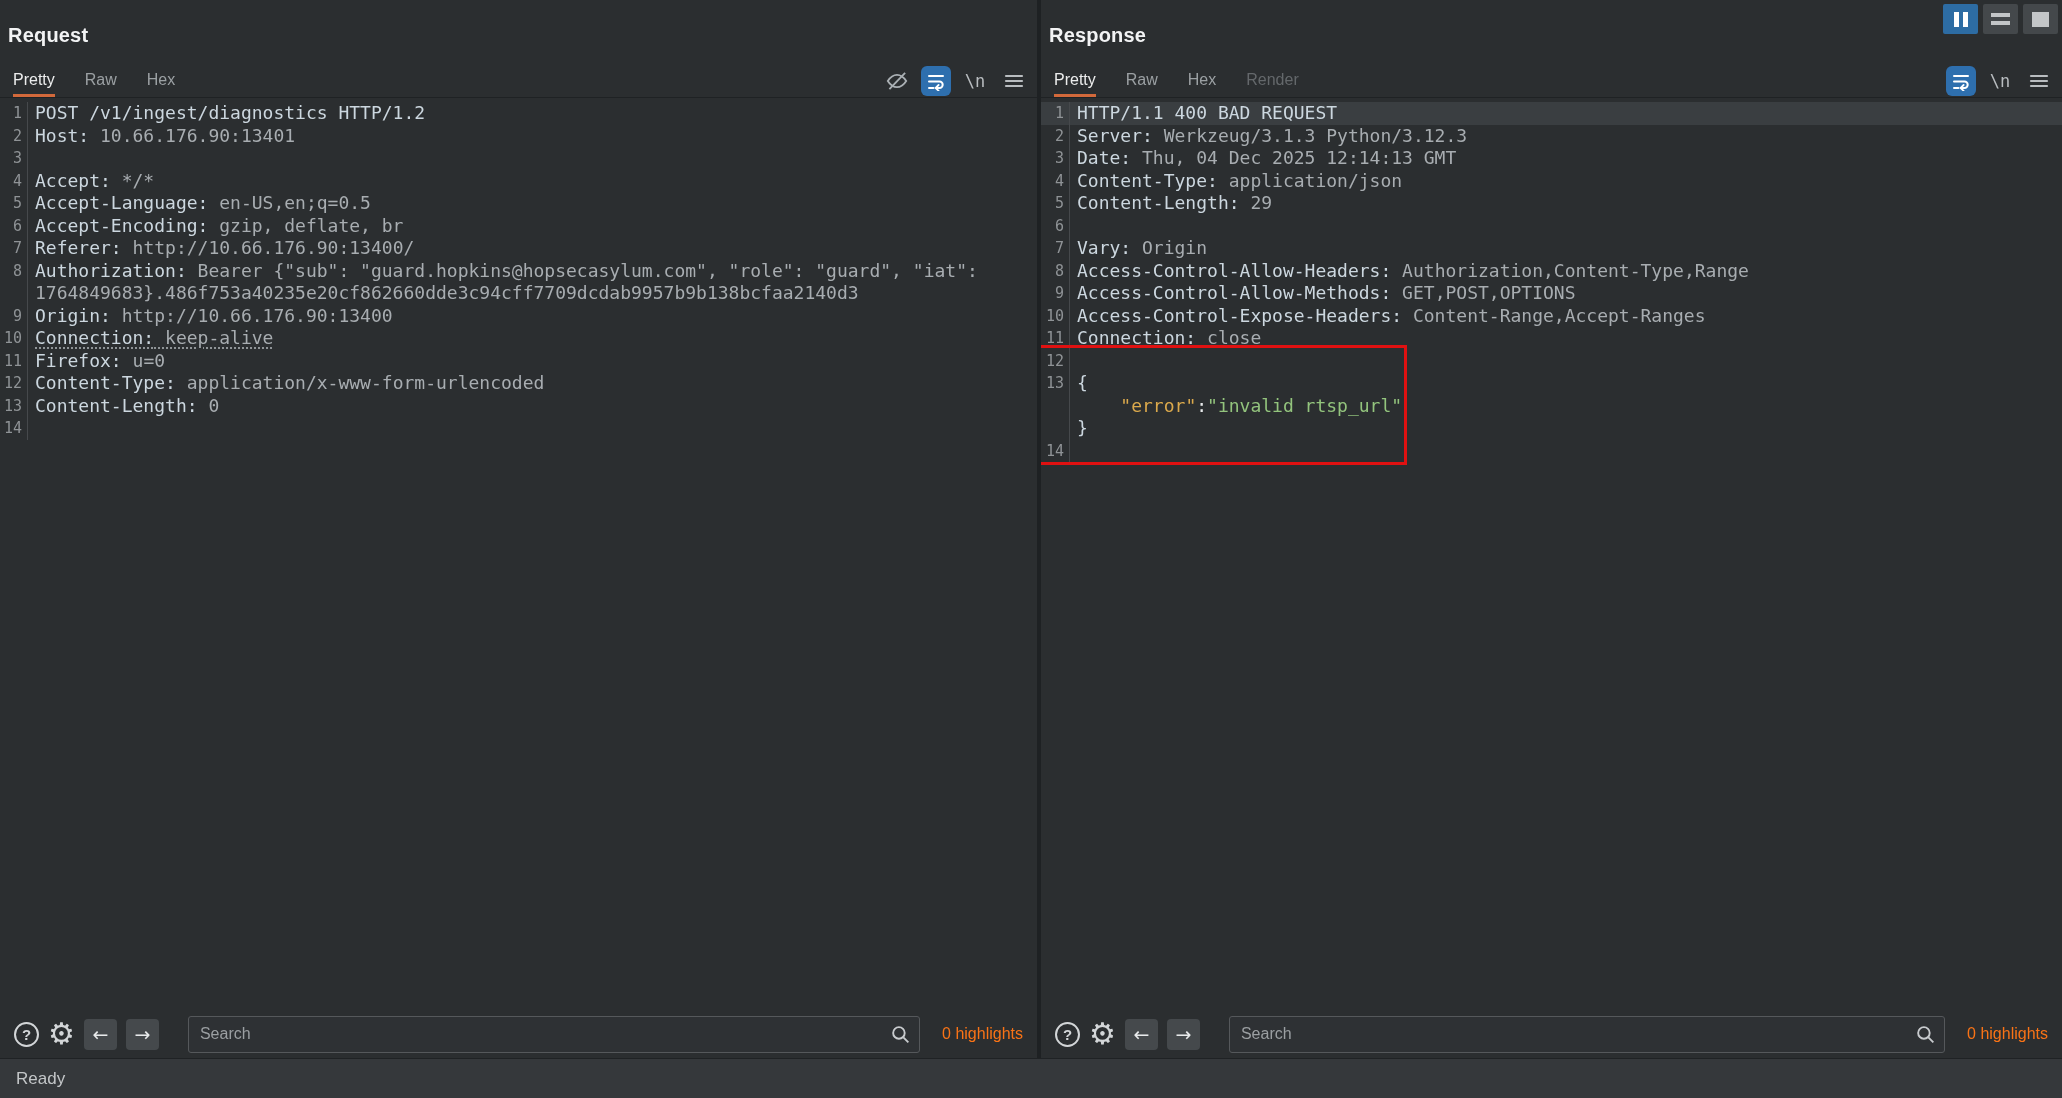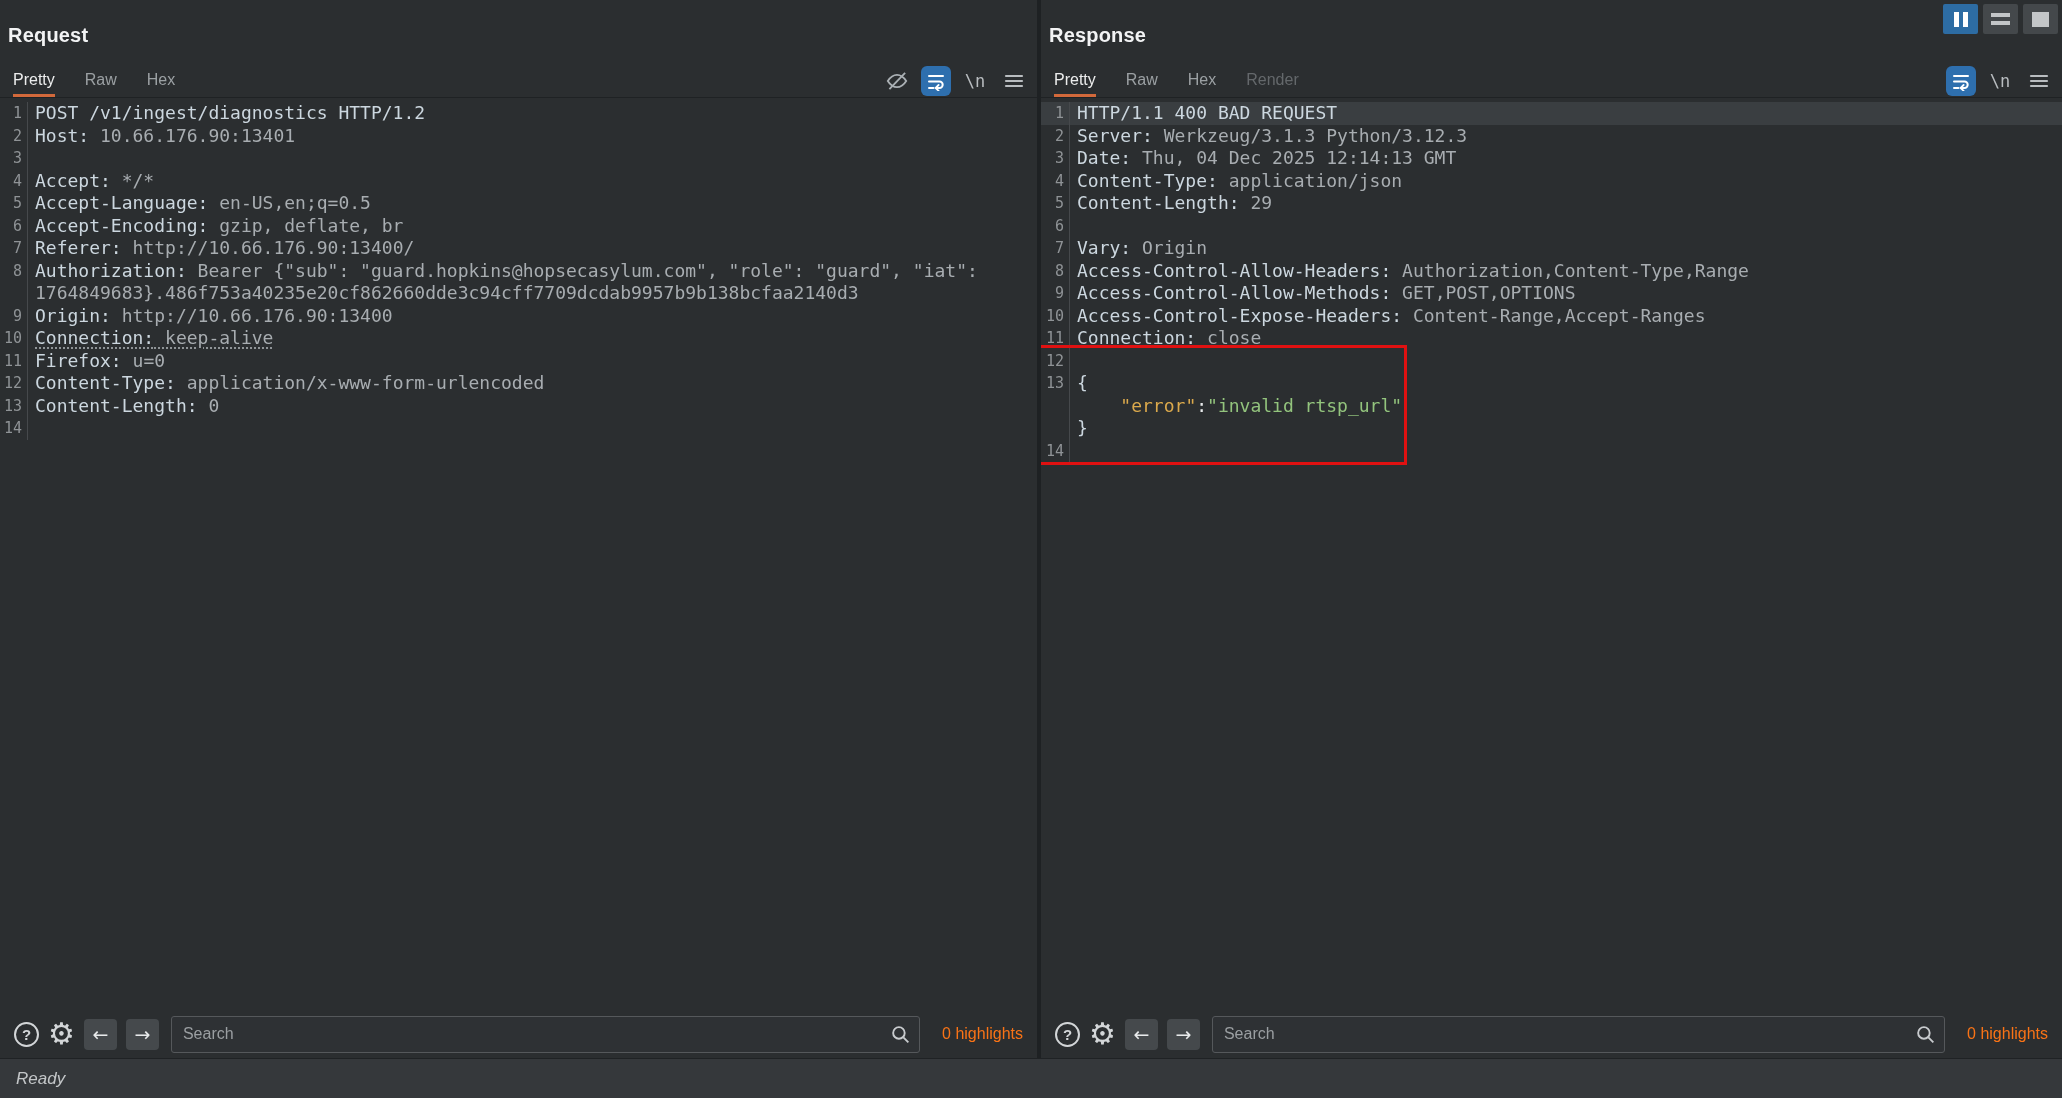--- a/index.html
+++ b/index.html
@@ -84,36 +84,36 @@
     color:#d3d6d8; font-size:15px; font-weight:bold;
     display:flex; align-items:center; justify-content:center; flex:0 0 auto;
   }
   .gear { font-size:30px; color:#d3d6d8; line-height:28px; flex:0 0 auto;
           font-family:"DejaVu Sans", sans-serif; }
   .nav-btn {
     width:33px; height:31px; background:#45494c; border-radius:4px;
     color:#e8eaeb; font-size:19px; display:flex; align-items:center;
     justify-content:center; flex:0 0 auto; font-family:"DejaVu Sans", sans-serif;
   }
-  .search-wrap { flex:1; position:relative; height:37px; margin-left:3px; }
+  .search-wrap { flex:1; position:relative; height:37px; margin-left:20px; }
   .search-wrap input {
     width:100%; height:37px; background:#2e3134;
     border:1px solid #55585b; border-radius:3px;
     color:#d0d3d5; font-size:16px; padding:0 40px 0 11px;
     font-family:"Liberation Sans", sans-serif; outline:none;
   }
   .search-wrap input::placeholder { color:#9b9fa2; }
   .mag { position:absolute; right:9px; top:8px; }
   .highlights { color:#f97316; font-size:16px; white-space:nowrap; margin-left:13px; flex:0 0 auto; }
 
   .status-bar {
     position:absolute; left:0; right:0; bottom:0; height:40px;
     background:#35383b; border-top:1px solid #1f2224;
     display:flex; align-items:center; padding-left:16px;
-    color:#c3c6c8; font-size:17px;font-style:italic;
+    color:#c3c6c8; font-size:17px;
   }
 
   .win-controls { position:absolute; top:4px; right:4px; display:flex; gap:5px; z-index:6; }
   .win-btn {
     width:35px; height:30px; border-radius:2px; background:#44484b;
     display:flex; align-items:center; justify-content:center; gap:4px;
   }
   .win-btn.blue { background:#2d6ca3; }
   .vbar { width:5px; height:15px; background:#ffffff; }
   .hbars { display:flex; flex-direction:column; gap:4px; }

